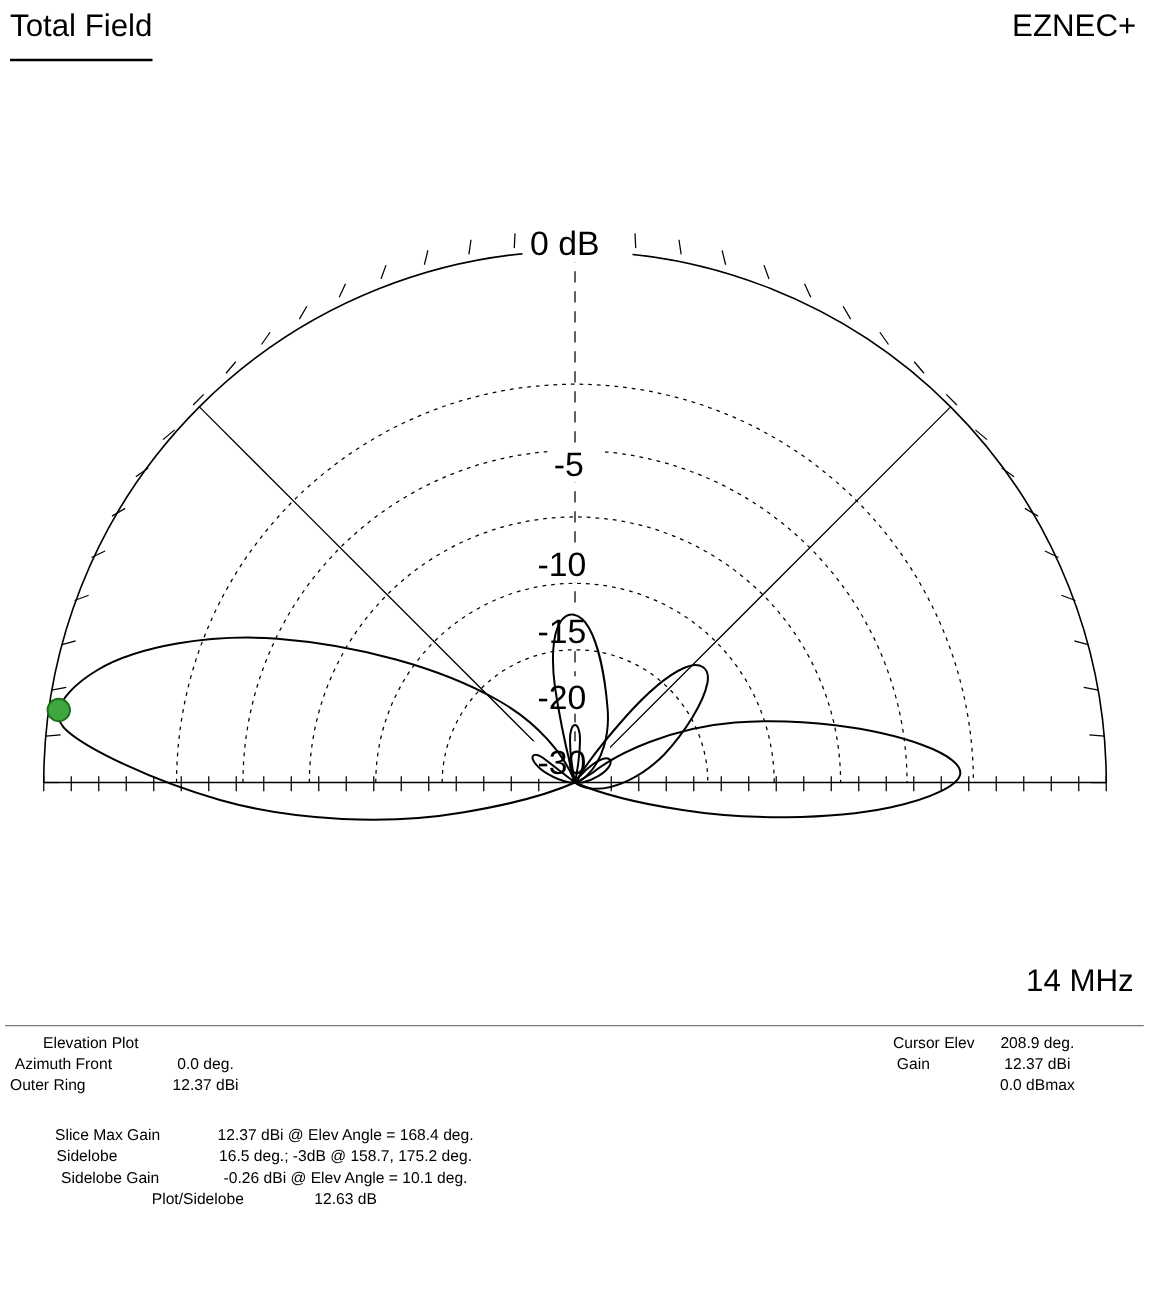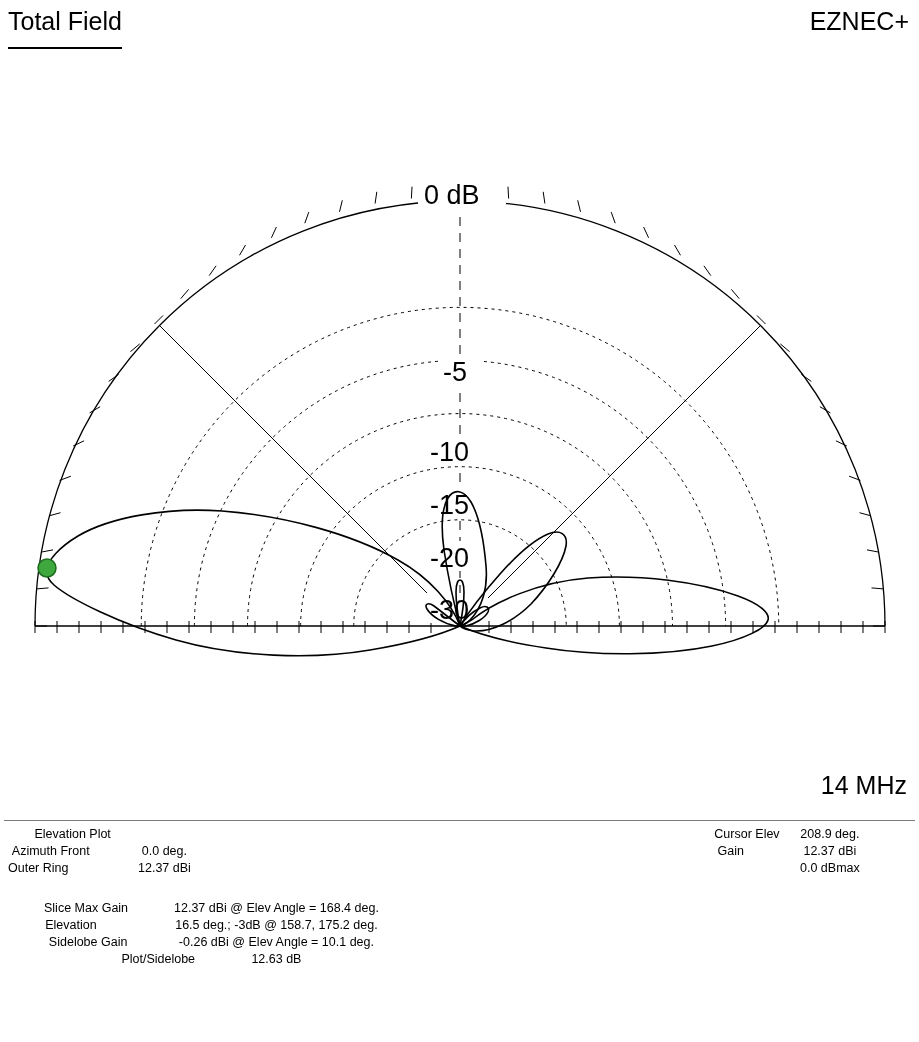--- a/index.html
+++ b/index.html
@@ -293,21 +293,21 @@
         <span class="v">12.37 dBi</span>
       </div>
     </div>
 
     <div class="info-block left-mid">
       <div class="row">
         <span class="k">Slice Max Gain</span>
         <span class="v">12.37 dBi @ Elev Angle = 168.4 deg.</span>
       </div>
       <div class="row">
-        <span class="k">Elevation</span>
+        <span class="k">Sidelobe</span>
         <span class="v">16.5 deg.; -3dB @ 158.7, 175.2 deg.</span>
       </div>
       <div class="row">
         <span class="k">Sidelobe Gain</span>
         <span class="v">-0.26 dBi @ Elev Angle = 10.1 deg.</span>
       </div>
       <div class="row">
         <span class="k">Plot/Sidelobe</span>
         <span class="v">12.63 dB</span>
       </div>

